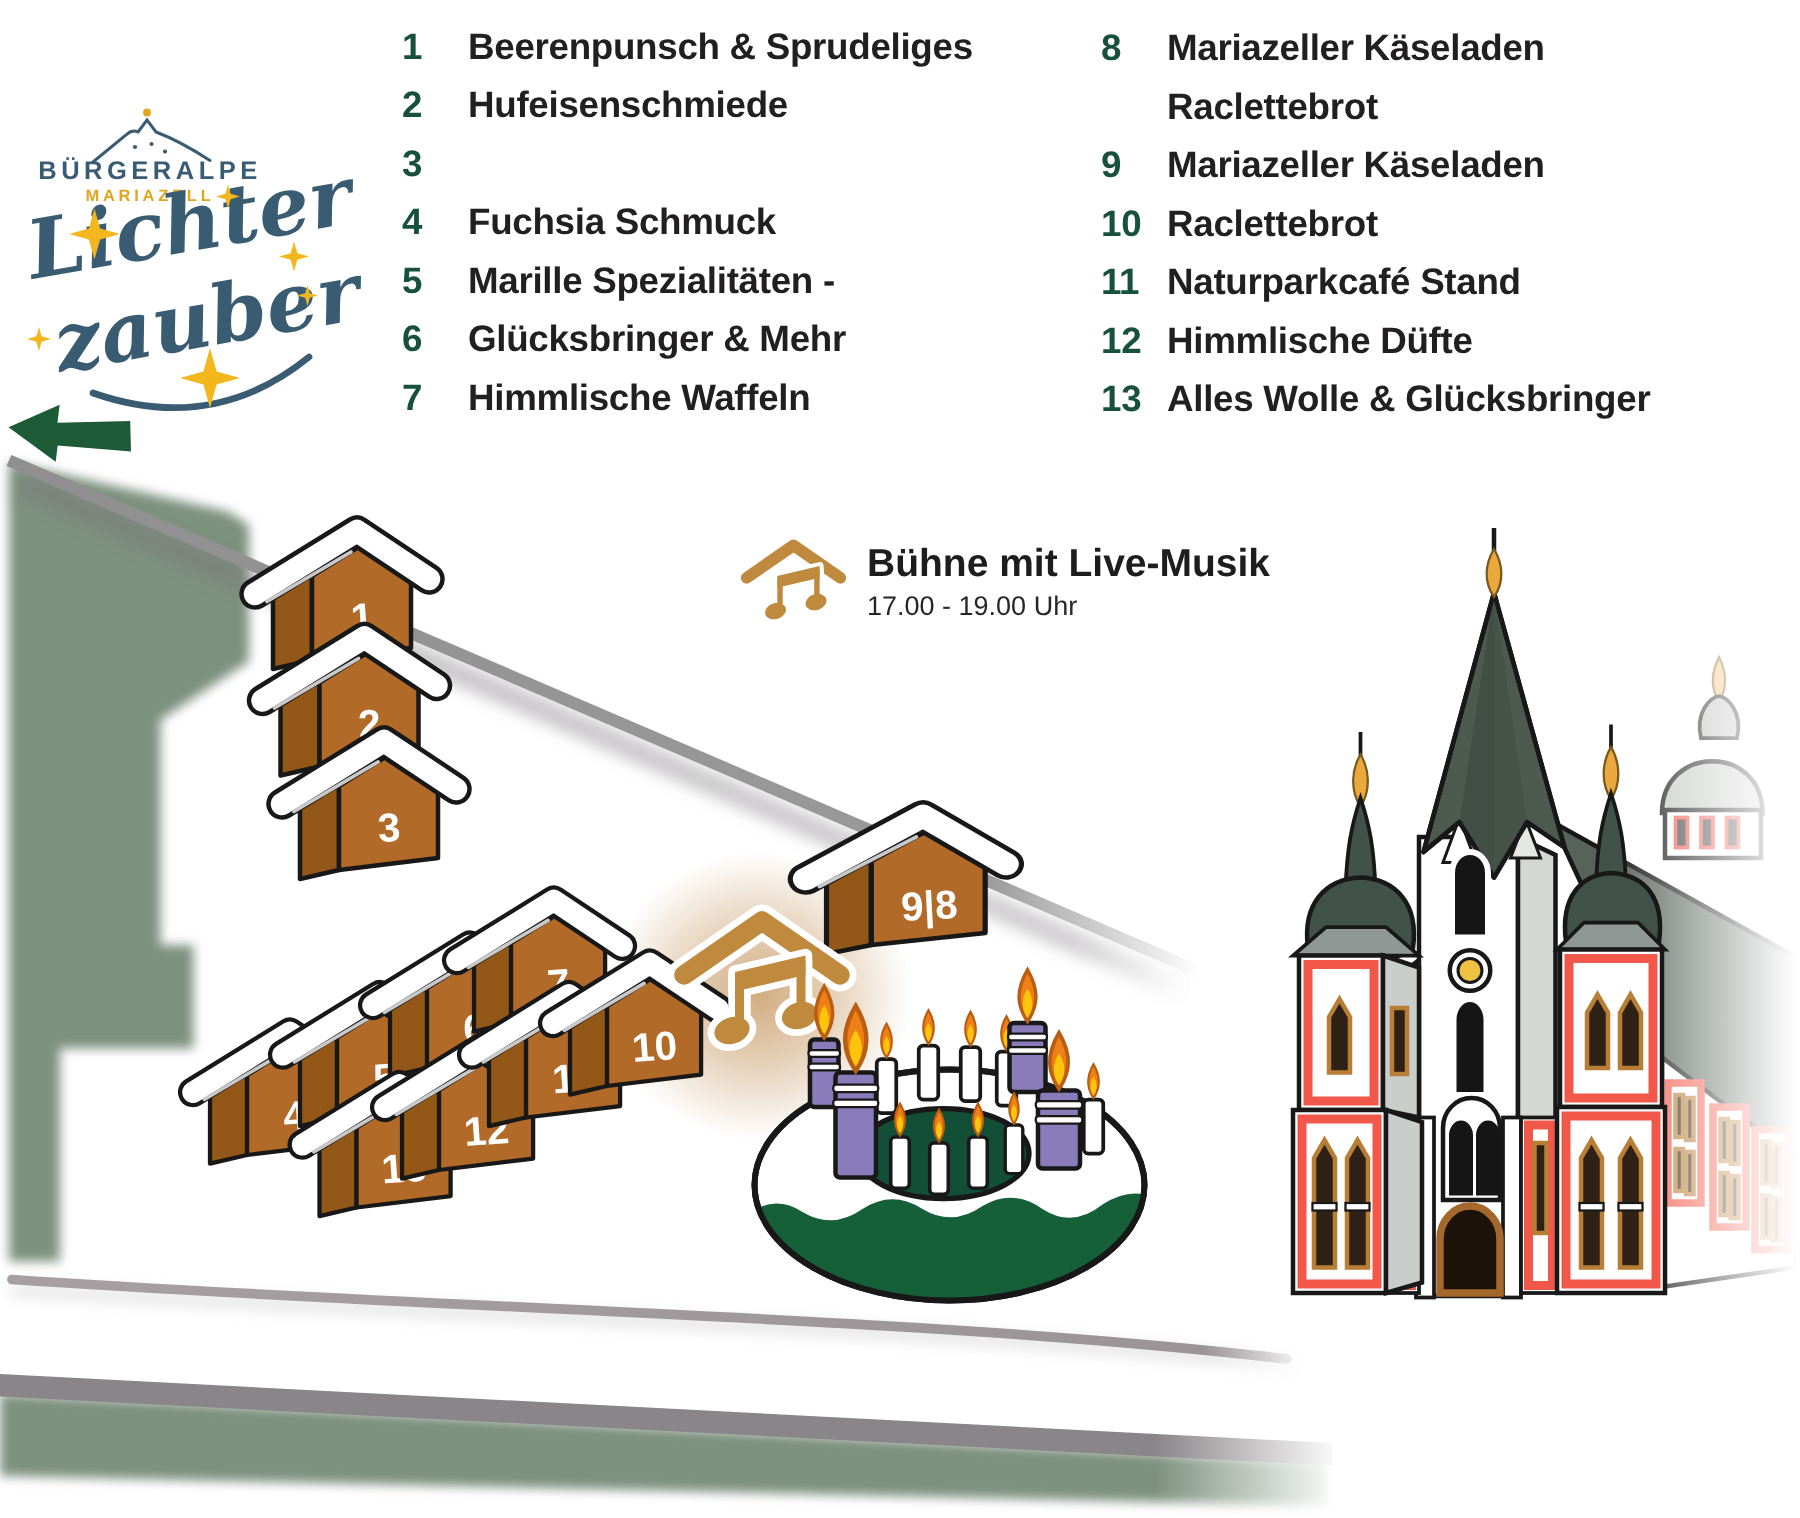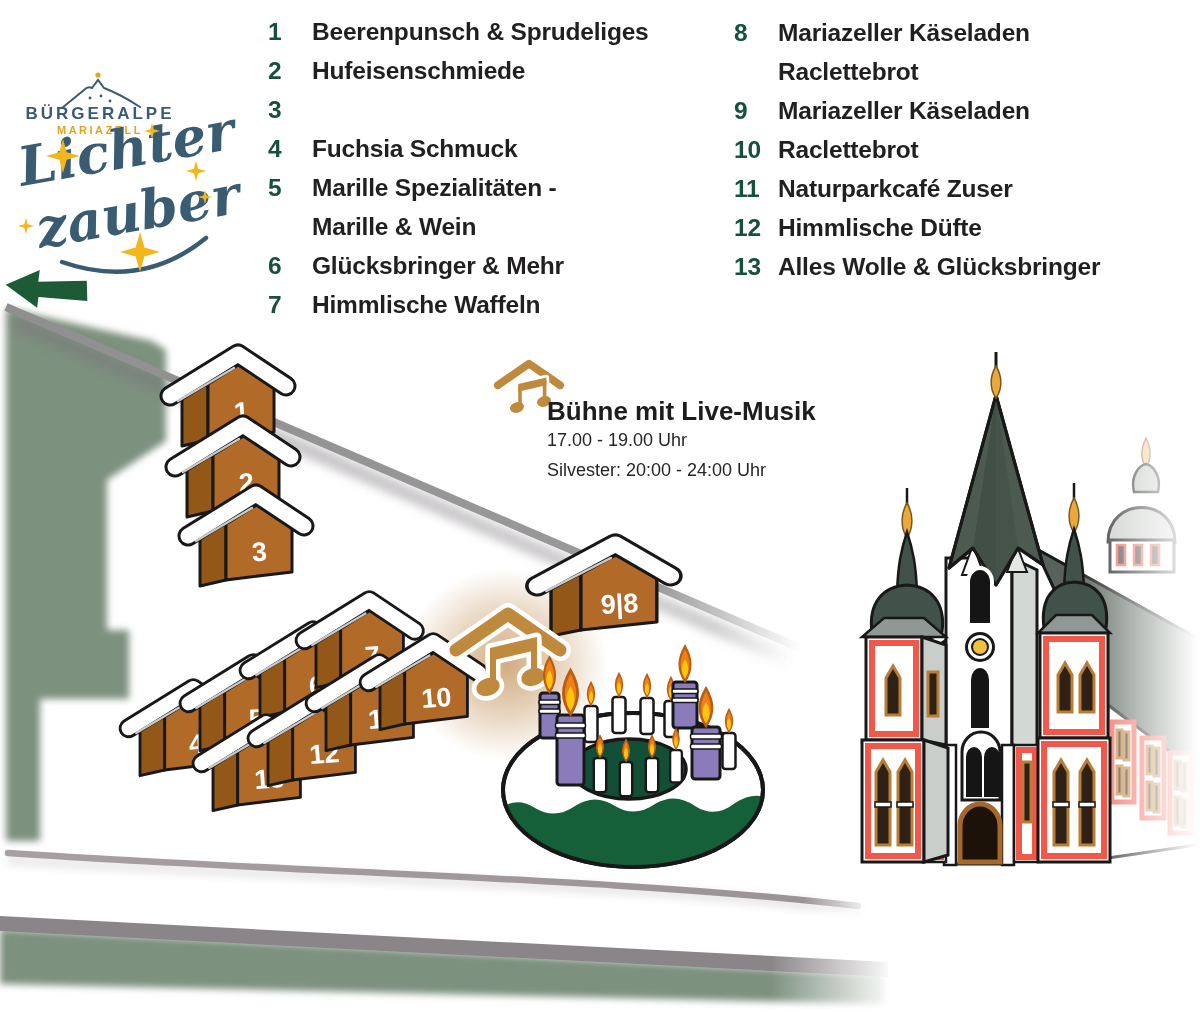--- a/index.html
+++ b/index.html
@@ -12,21 +12,21 @@
   }
   html,body{margin:0;padding:0;background:#fff;}
   #canvas{position:relative;width:1200px;height:1012px;background:#fff;overflow:hidden;
           font-family:"Liberation Sans",sans-serif;}
   svg{position:absolute;left:0;top:0;}
   .legend{position:absolute;font-weight:700;font-size:24.5px;letter-spacing:-0.2px;color:var(--text_dark);}
   .lrow{display:flex;align-items:flex-start;}
   .lnum{color:var(--legend_number_green);width:44px;flex:none;line-height:39px;}
   .ltxt{line-height:39px;}
   .ltxt span{display:block;}
-  .stage-text{position:absolute;left:547px;top:360px;color:#262626;margin-top:36px;}
+  .stage-text{position:absolute;left:578px;top:360px;color:#262626;}
   .stage-title{font-weight:700;font-size:26px;color:#1d1d1d;line-height:30px;}
   .stage-time{font-weight:400;font-size:18px;line-height:29.5px;}
   
   .outl{stroke:#181818;stroke-width:3;stroke-linejoin:round;}
   .hutF{fill:var(--hut_front_brown);}
   .hutS{fill:var(--hut_side_brown);}
   .roofEdge{fill:none;stroke:#181818;stroke-width:21;stroke-linecap:round;stroke-linejoin:round;}
   .roofSnow{fill:none;stroke:#ffffff;stroke-width:15;stroke-linecap:round;stroke-linejoin:round;}
   .roofUnder{fill:none;stroke:#c9c9c9;stroke-width:2.5;stroke-linecap:round;}
   .num{fill:#fff;font:700 27px "Liberation Sans",sans-serif;}
@@ -419,21 +419,20 @@
   <div class="lrow">
     <div class="lnum">4</div>
     <div class="ltxt">
           <span>Fuchsia Schmuck</span>
         </div>
   </div>
   <div class="lrow">
     <div class="lnum">5</div>
     <div class="ltxt">
           <span>Marille Spezialitäten -</span>
-          <span>Marille &amp; Wein</span>
         </div>
   </div>
   <div class="lrow">
     <div class="lnum">6</div>
     <div class="ltxt">
           <span>Glücksbringer &amp; Mehr</span>
         </div>
   </div>
   <div class="lrow">
     <div class="lnum">7</div>
@@ -459,36 +458,35 @@
   </div>
   <div class="lrow">
     <div class="lnum">10</div>
     <div class="ltxt">
           <span>Raclettebrot</span>
         </div>
   </div>
   <div class="lrow">
     <div class="lnum">11</div>
     <div class="ltxt">
-          <span>Naturparkcafé Zuser</span>
+          <span>Naturparkcafé Stand</span>
         </div>
   </div>
   <div class="lrow">
     <div class="lnum">12</div>
     <div class="ltxt">
           <span>Himmlische Düfte</span>
         </div>
   </div>
   <div class="lrow">
     <div class="lnum">13</div>
     <div class="ltxt">
           <span>Alles Wolle &amp; Glücksbringer</span>
         </div>
   </div>
 </div>
 
 <div class="stage-text">
   <div class="stage-title">Bühne mit Live-Musik</div>
   <div class="stage-time">17.00 - 19.00 Uhr</div>
-  <div class="stage-time">Silvester: 20:00 - 24:00 Uhr</div>
 </div>
 
 </div>
 
 </body></html>

